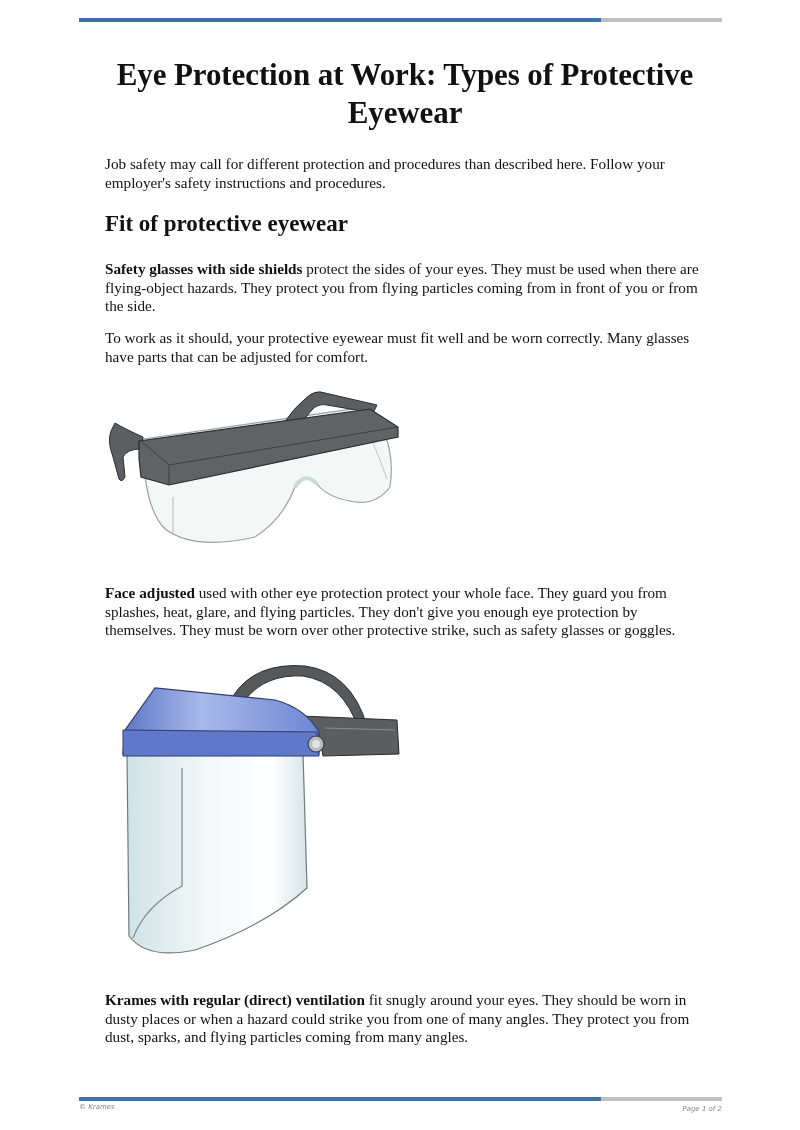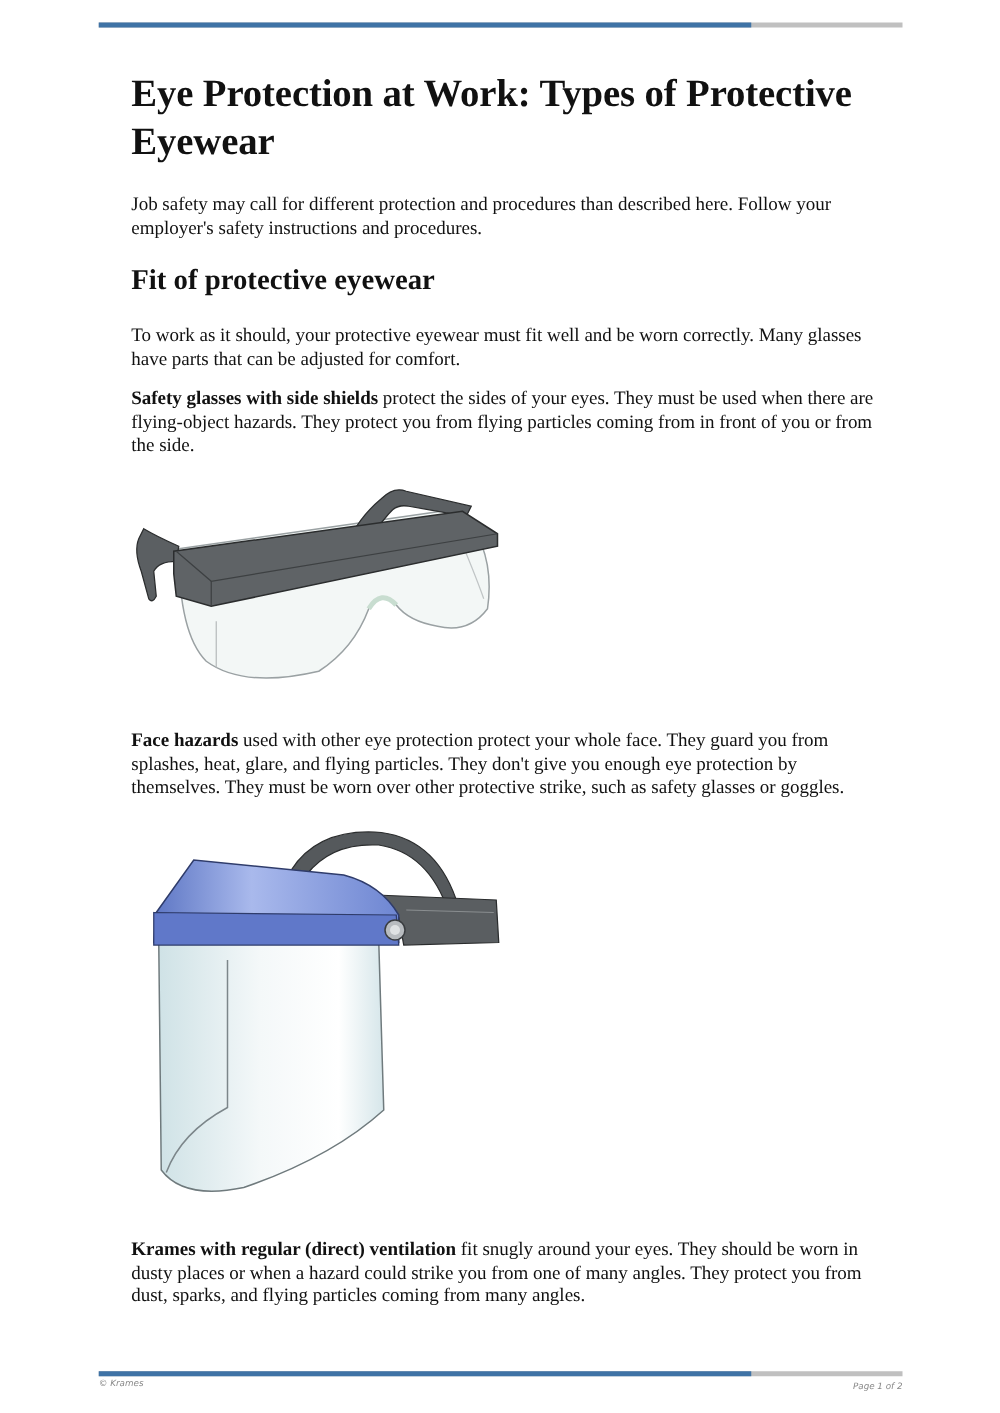--- a/index.html
+++ b/index.html
@@ -7,21 +7,21 @@
            font-family: "Liberation Serif", "DejaVu Serif", serif; color: #111; }
     .bar { position: absolute; left: 79px; width: 643px; height: 4px; background: #c0c0c0; }
     .bar .fill { position: absolute; left: 0; top: 0; height: 4px; width: 522px; background: #3f73a6; }
     .bar-top { top: 18px; }
     .bar-bottom { top: 1097px; }
     .footer { position: absolute; top: 1103px; left: 79px; width: 643px; height: 10px;
               font-family: "DejaVu Sans", sans-serif; font-style: italic; font-size: 7px; color: #888; text-align: center; }
     .footer .left { position: absolute; left: 0; top: 0; }
     .footer .right { position: absolute; right: 0; top: 2px; }
     .content { position: absolute; left: 105px; top: 56px; width: 600px; }
-    h1 { font-size: 31px; line-height: 38px; margin: 0 0 23px 0; font-weight: bold; letter-spacing: -0.1px; }
+    h1 { font-size: 31px; line-height: 38px; margin: 0 0 23px 0; font-weight: bold; letter-spacing: -0.1px; text-align: center; }
     h2 { font-size: 23px; line-height: 28px; margin: 0 0 22px 0; font-weight: bold; }
     p { font-size: 15.2px; line-height: 18.6px; margin: 0 0 13px 0; }
     p b { font-weight: bold; }
     .intro { margin-bottom: 18px; }
     .illus { display: block; }
     .illus-glasses { margin: 7px 0 25px 0; width: 300px; height: 180px; }
     .illus-shield { margin: 18px 0 28px 0; width: 300px; height: 305px; }
   </style>
 </head>
 <body>
@@ -29,41 +29,41 @@
 <div class="bar bar-top">
   <div class="fill"></div>
 </div>
 
 <div class="content">
   <h1>Eye Protection at Work: Types of Protective Eyewear</h1>
   <p class="intro">Job safety may call for different protection and procedures than described here. Follow your employer's safety instructions and procedures.</p>
 
   <h2>Fit of protective eyewear</h2>
 
+  <p><b>Safety glasses with side shields</b><span> protect the sides of your eyes. They must be used when there are flying-object hazards. They protect you from flying particles coming from in front of you or from the side.</span></p>
+
   <p><span>To work as it should, your protective eyewear must fit well and be worn correctly. Many glasses have parts that can be adjusted for comfort.</span></p>
-
-  <p><b>Safety glasses with side shields</b><span> protect the sides of your eyes. They must be used when there are flying-object hazards. They protect you from flying particles coming from in front of you or from the side.</span></p>
 
   <svg class="illus illus-glasses" viewBox="0 0 300 180">
 
     <path d="M38 60 L262 28 Q292 60 285 108 Q270 128 245 122 Q222 118 212 105 Q200 92 190 108 Q178 140 150 158 Q90 172 60 150 Q38 128 38 60 Z" fill="#f3f7f6" stroke="#9aa1a3" stroke-width="1.2"></path>
     <path d="M190 108 Q200 92 212 105" fill="none" stroke="#c8ddd0" stroke-width="4"></path>
     <path d="M68 118 L68 155" stroke="#b7bcbd" stroke-width="1"></path>
     <path d="M258 40 Q275 80 282 100" stroke="#c0c5c6" stroke-width="1" fill="none"></path>
 
     <path d="M6 52 Q2 62 8 78 L14 100 Q17 104 20 98 L18 78 Q22 70 36 70 L38 58 Q20 50 10 44 Z" fill="#5b5f62" stroke="#2b2d2e" stroke-width="1"></path>
 
     <path d="M168 70 Q176 40 200 20 Q210 10 220 14 L272 26 L268 34 L222 26 Q212 24 206 32 Q190 50 178 74 Q172 78 168 70 Z" fill="#5b5f62" stroke="#2b2d2e" stroke-width="1"></path>
 
     <path d="M34 80 L34 62 L265 30 L293 48 L293 58 L64 106 L36 98 Z" fill="#5f6366" stroke="#2b2d2e" stroke-width="1.2"></path>
     <path d="M36 62 L64 86 L293 48" fill="none" stroke="#3d4042" stroke-width="1"></path>
     <path d="M64 86 L64 106" stroke="#3d4042" stroke-width="1"></path>
   </svg>
 
-  <p><b>Face hazards</b><span> used with other eye protection protect your whole face. They guard you from splashes, heat, glare, and flying particles. They don't give you enough eye protection by themselves. They must be worn over other protective strike, such as safety glasses or goggles.</span></p>
+  <p><b>Face adjusted</b><span> used with other eye protection protect your whole face. They guard you from splashes, heat, glare, and flying particles. They don't give you enough eye protection by themselves. They must be worn over other protective strike, such as safety glasses or goggles.</span></p>
 
   <svg class="illus illus-shield" viewBox="0 0 300 305">
     <defs>
       <linearGradient id="shieldGrad" x1="0" y1="0" x2="1" y2="0">
         <stop offset="0" stop-color="#cfe2e6"></stop>
         <stop offset="0.45" stop-color="#f4f8f9"></stop>
         <stop offset="0.8" stop-color="#ffffff"></stop>
         <stop offset="1" stop-color="#d6e6ea"></stop>
       </linearGradient>
       <linearGradient id="visorGrad" x1="0" y1="0" x2="1" y2="0">

